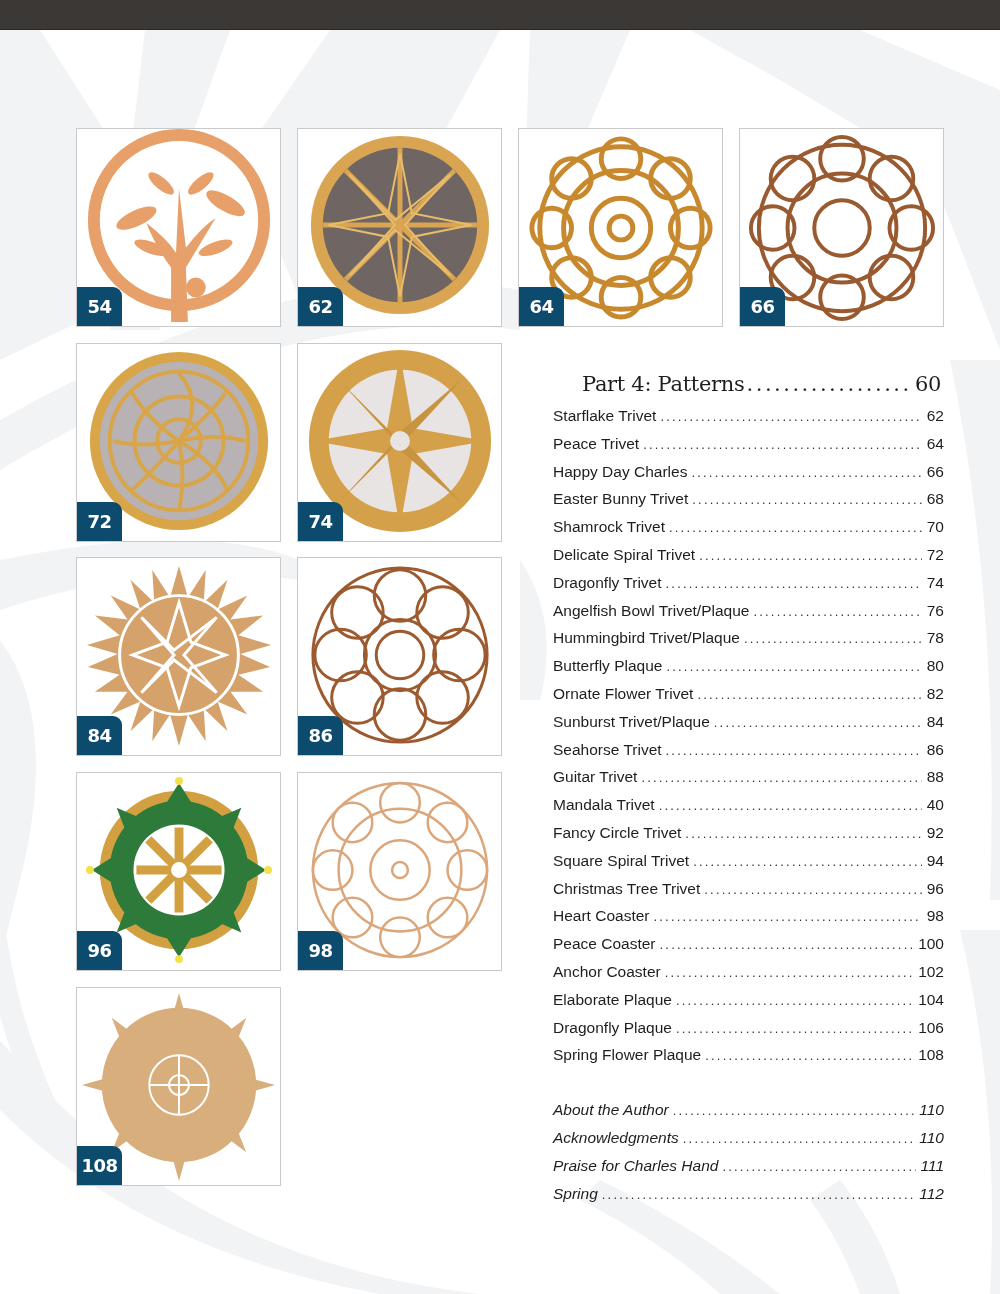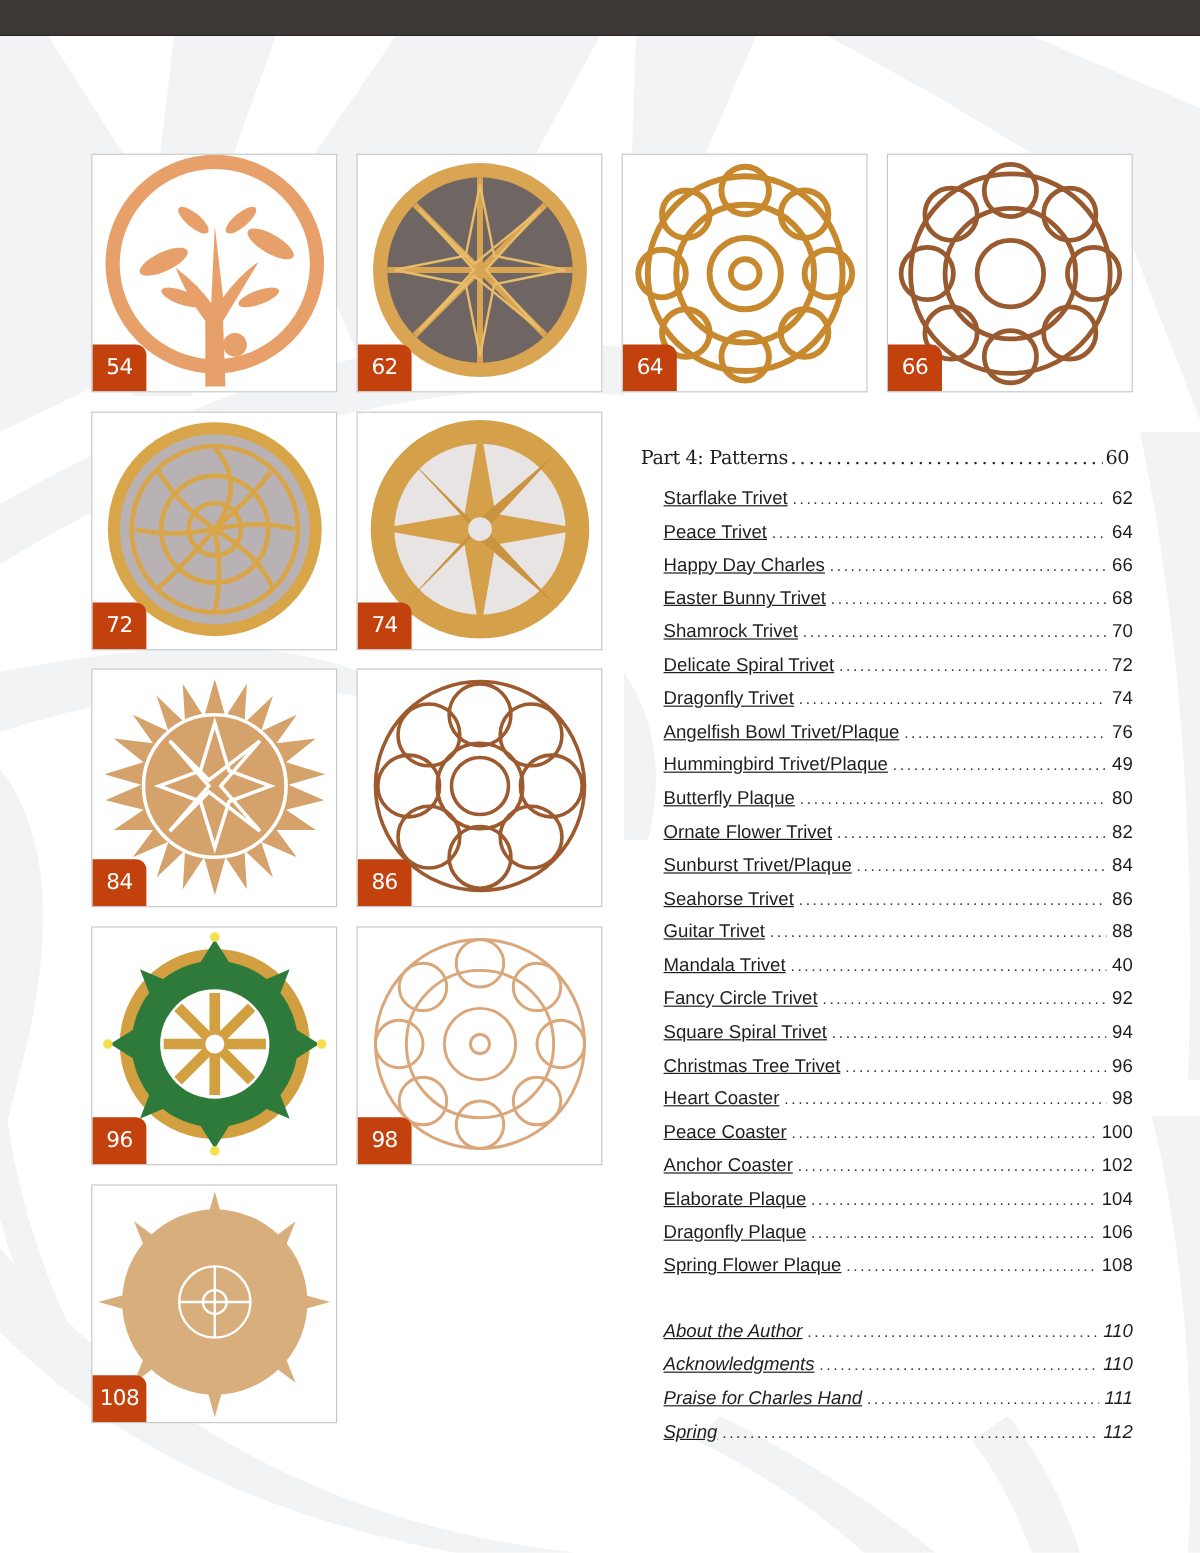--- a/index.html
+++ b/index.html
@@ -10,38 +10,38 @@
   }
   .topbar { position:absolute; left:0; top:0; width:1000px; height:29px; background:#3c3836; border-bottom:1px solid #2a2726; }
   .bg-deco { position:absolute; left:0; top:30px; width:1000px; height:1264px; z-index:0; }
   .thumb {
     position:absolute; width:205px; height:199px; background:#fff;
     border:1px solid #c9c9c9; box-sizing:border-box; overflow:hidden; z-index:1;
   }
   .thumb svg.art { position:absolute; left:0; top:0; width:100%; height:100%; }
   .badge {
     position:absolute; left:0; bottom:0; width:45px; height:39px;
-    background:#c2410c; color:#fff; border-top-right-radius:9px;
-    font-family:"DejaVu Sans", sans-serif; font-size:18px; font-weight:normal;
+    background:#0c4a6e; color:#fff; border-top-right-radius:9px;
+    font-family:"DejaVu Sans", sans-serif; font-size:18px; font-weight:bold;
     display:flex; align-items:center; justify-content:center; letter-spacing:-0.5px;
   }
   .toc { position:absolute; left:534px; top:372px; width:410px; z-index:1; }
   .toc-head {
     display:flex; align-items:baseline; font-family:"DejaVu Serif", serif;
-    font-size:16px; color:#1e1e1e; height:32px; letter-spacing:-0.3px;
+    font-size:21px; color:#1e1e1e; height:32px; letter-spacing:-0.3px;margin-left:48px;
   }
   .toc-head .lbl { white-space:nowrap; }
   .toc-head .dots { flex:1; overflow:hidden; white-space:nowrap; margin:0 2px; letter-spacing:2.5px; }
   .toc-head .pg { white-space:nowrap; padding-right:3px;text-align:right; }
   .entries { margin-left:19px; margin-top:3px; }
   .entry {
     display:flex; align-items:baseline; height:27.8px; font-size:15.5px; color:#1e1e1e;
     font-family:"Liberation Sans", sans-serif;
   }
-  .entry .lbl { white-space:nowrap;text-decoration:underline; }
+  .entry .lbl { white-space:nowrap; }
   .entry .dots { flex:1; overflow:hidden; white-space:nowrap; margin:0 4px; letter-spacing:2.2px; color:#333; font-size:13px; }
   .entry .pg { white-space:nowrap; min-width:18px; text-align:right; }
   .entry.it .lbl, .entry.it .pg { font-style:italic; }
   .gap { height:27px; }
 </style>
 </head>
 <body>
 
 <div class="topbar"></div>
 
@@ -318,21 +318,21 @@
         <span class="pg">74</span>
       </div>
     <div class="entry">
         <span class="lbl">Angelfish Bowl Trivet/Plaque</span>
         <span class="dots">............................................................</span>
         <span class="pg">76</span>
       </div>
     <div class="entry">
         <span class="lbl">Hummingbird Trivet/Plaque</span>
         <span class="dots">............................................................</span>
-        <span class="pg">49</span>
+        <span class="pg">78</span>
       </div>
     <div class="entry">
         <span class="lbl">Butterfly Plaque</span>
         <span class="dots">............................................................</span>
         <span class="pg">80</span>
       </div>
     <div class="entry">
         <span class="lbl">Ornate Flower Trivet</span>
         <span class="dots">............................................................</span>
         <span class="pg">82</span>

